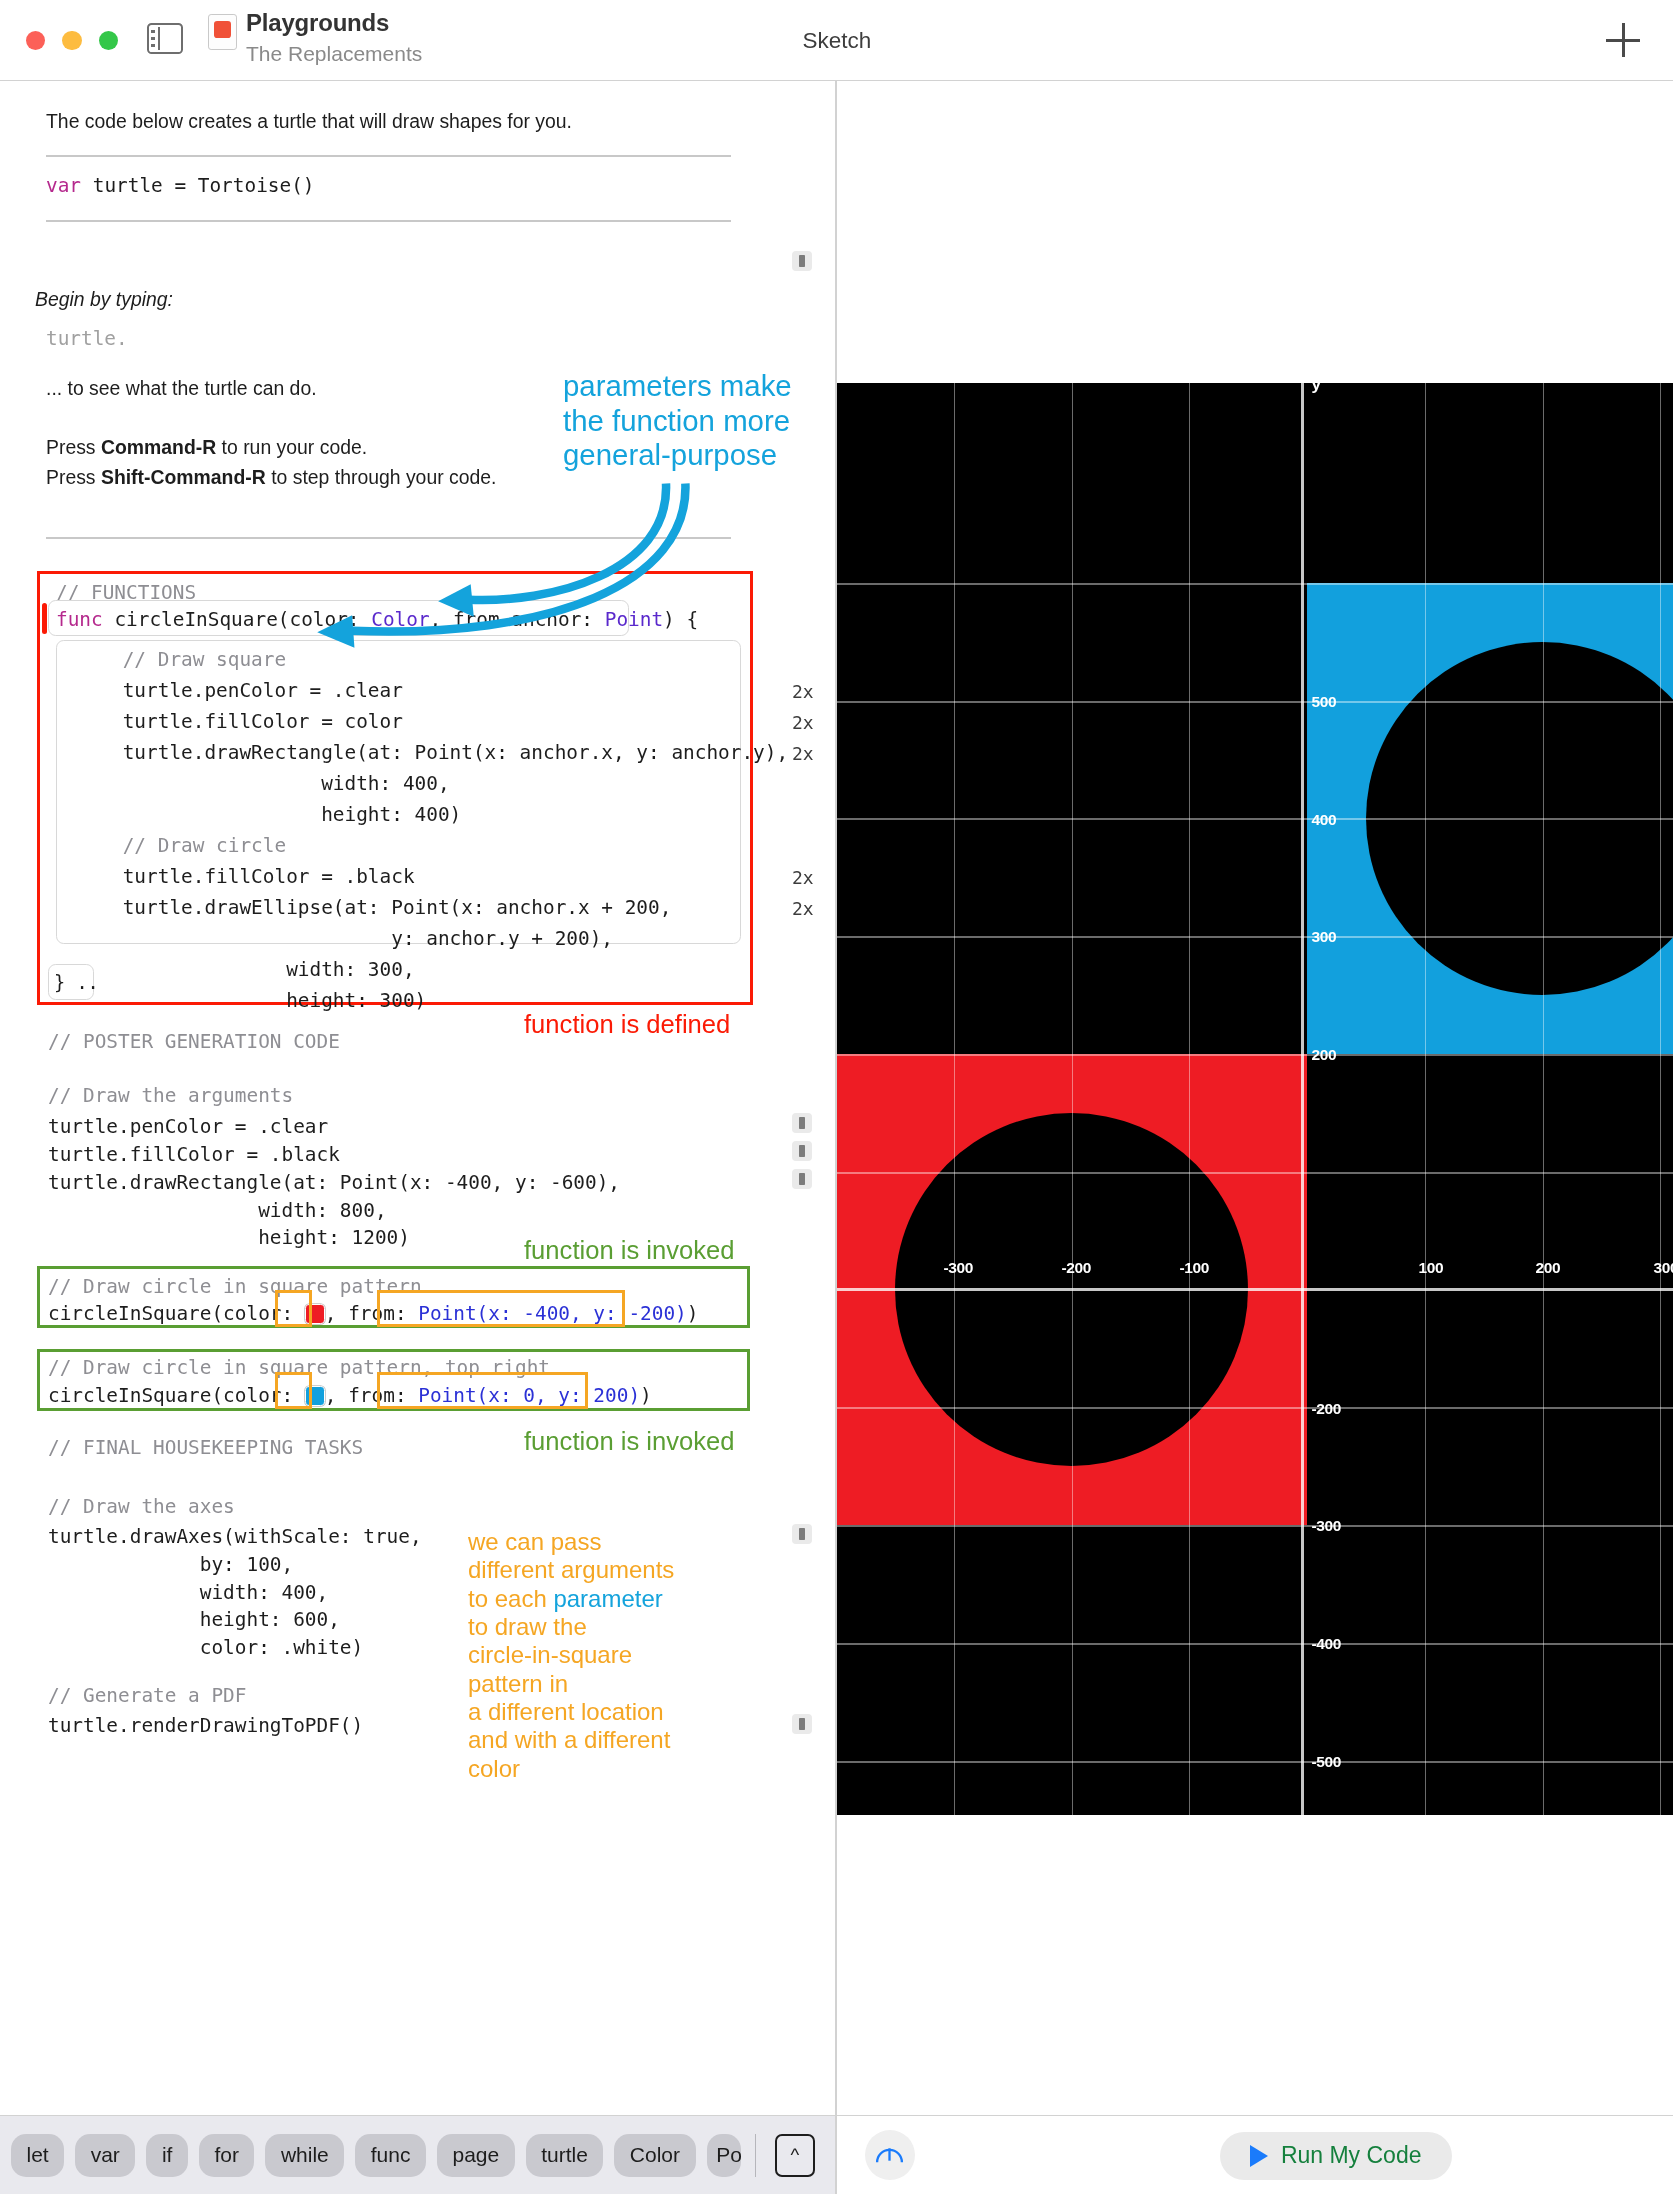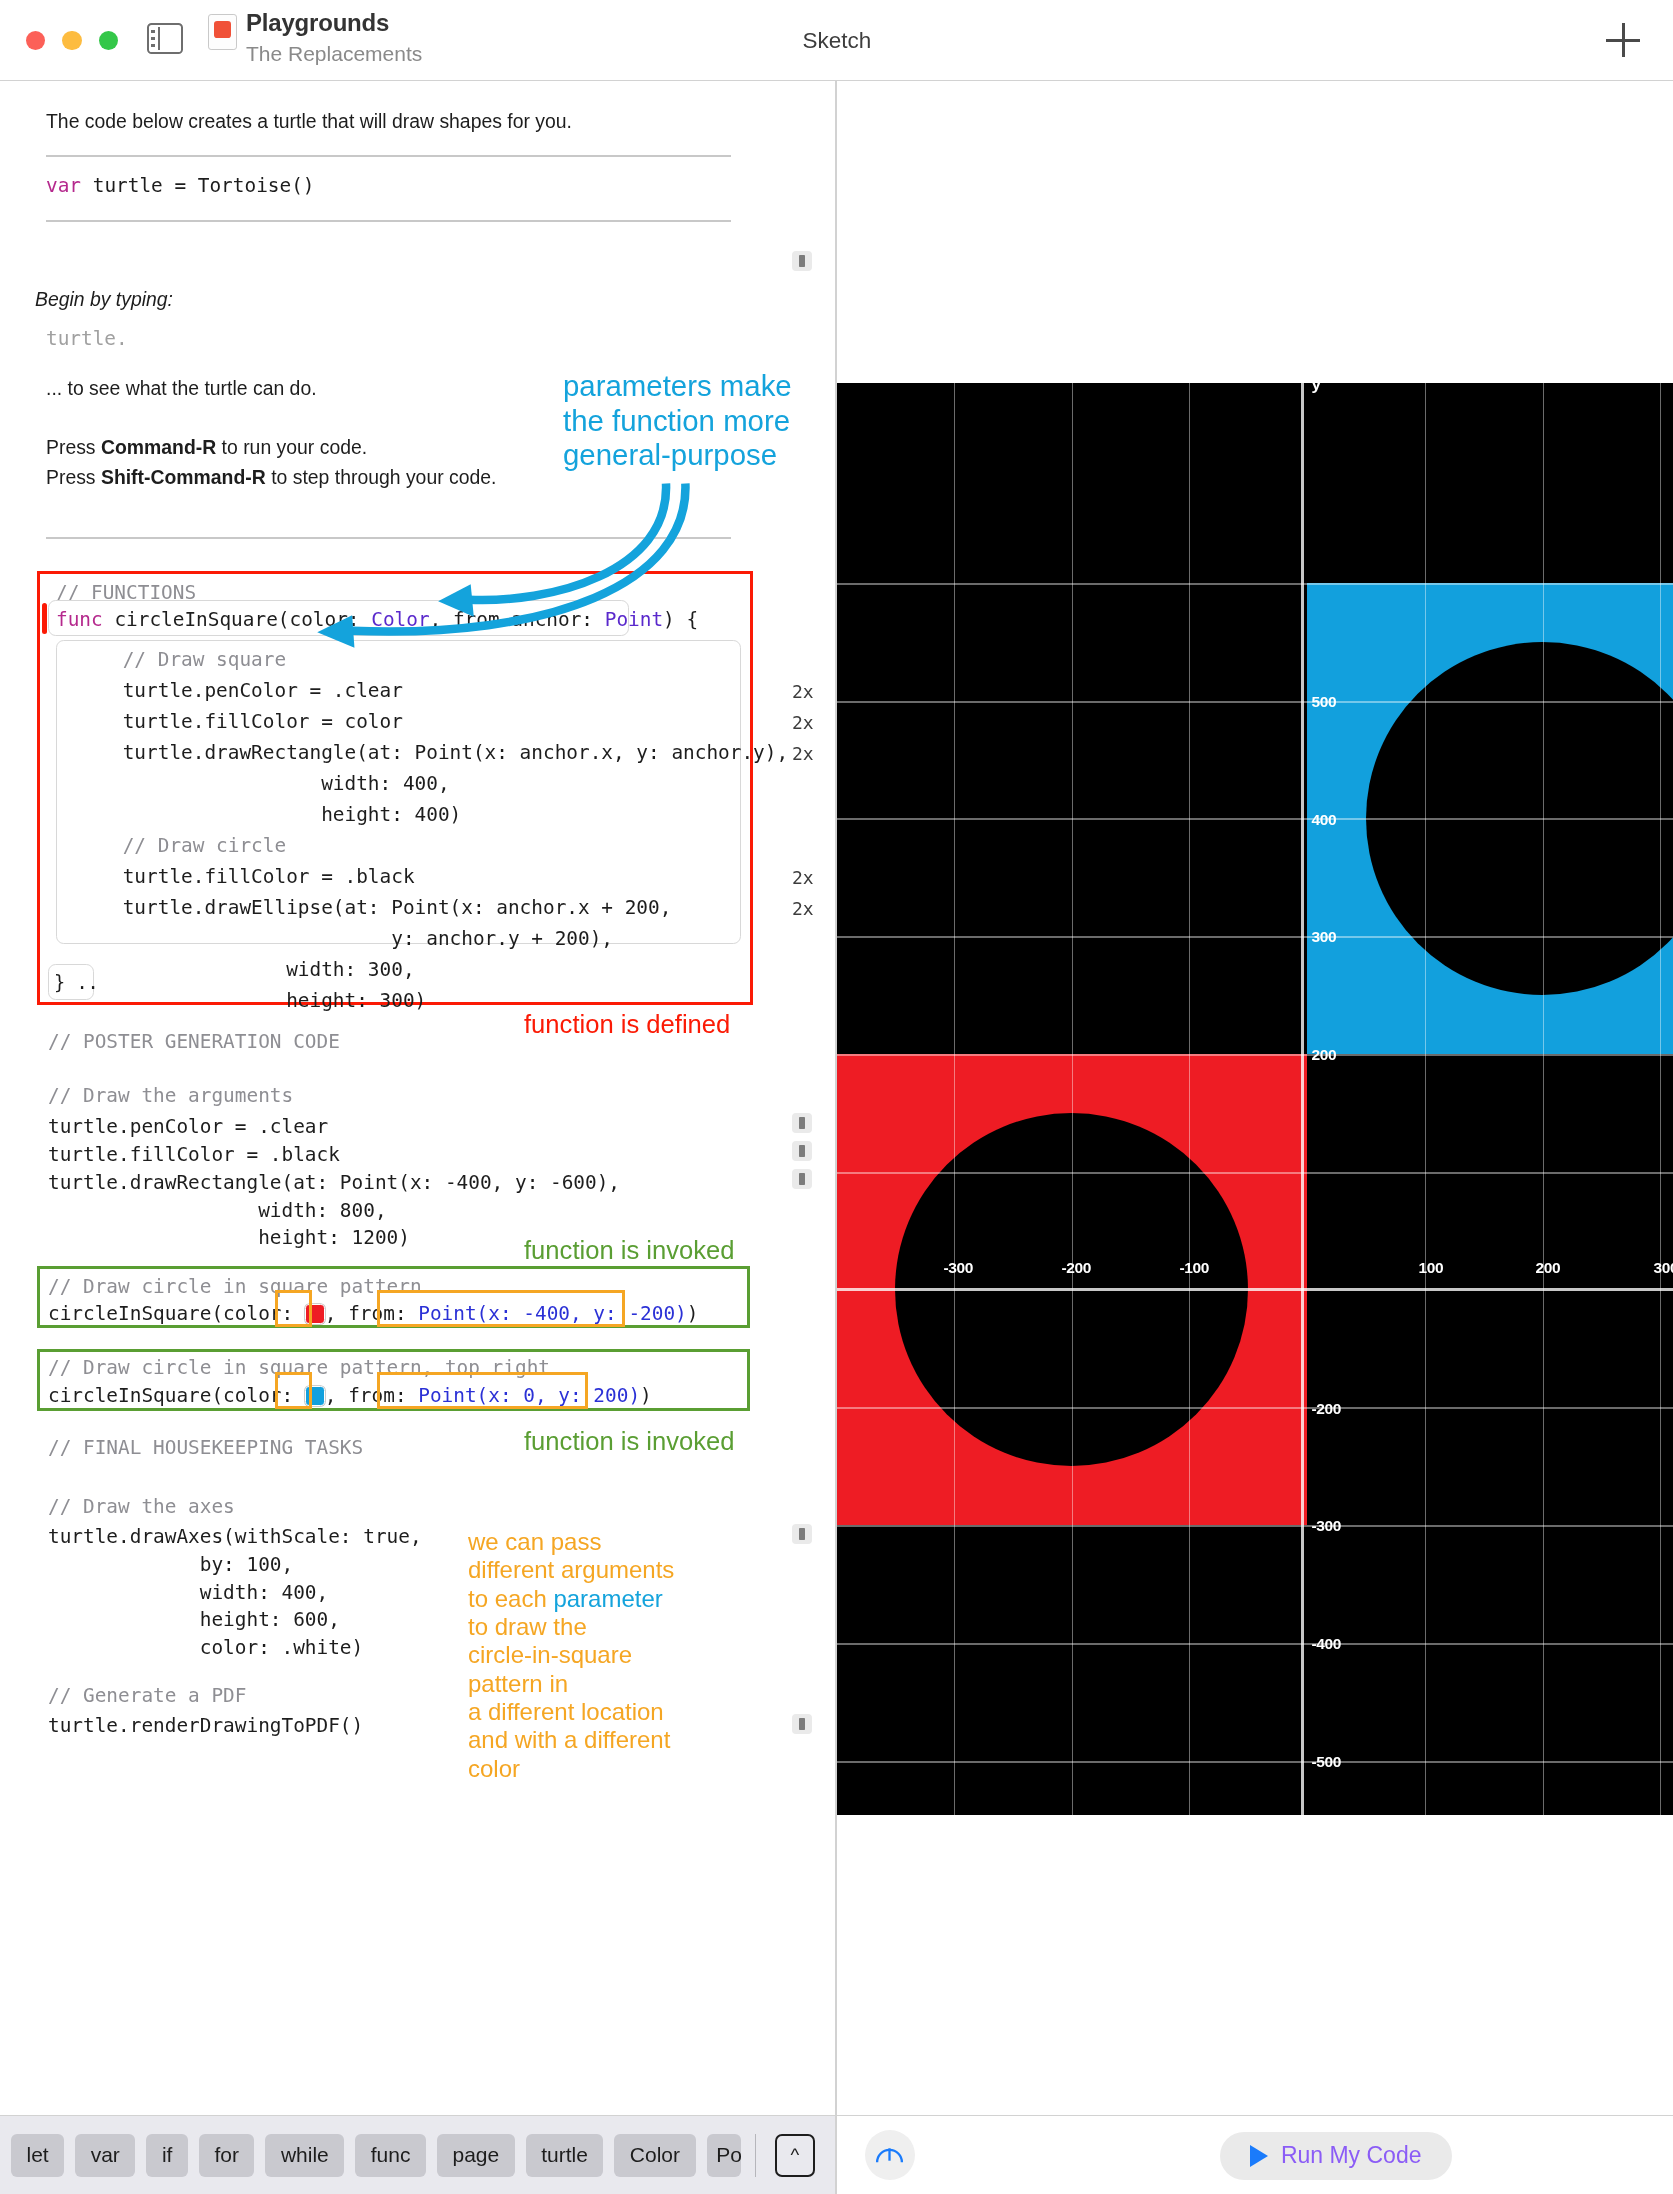--- a/index.html
+++ b/index.html
@@ -141,21 +141,21 @@
     position:absolute; color:#ffffff; font-size:17px; font-weight:bold;
   }
 
   
   .kbbar {
     position:absolute; left:0; top:2115px; width:835px; height:79px;
     background:#e9e9ee; border-top:0.8px solid #d2d2d2;
     display:flex; align-items:center; padding-left:11px; gap:11px;
   }
   .kbkey {
-    background:#c9c9cf; border-radius:6px; height:43px;
+    background:#c9c9cf; border-radius:15px; height:43px;
     display:flex; align-items:center; justify-content:center;
     padding:0 15.5px; font-size:21px; color:#1d1d1d; cursor:pointer;
     white-space:nowrap;
   }
   .kb-sep { width:1.5px; height:43px; background:#b6b6bb; margin-left:3.1px; }
   .kb-hide {
     width:40px; height:43px; border:2.3px solid #1d1d1d; border-radius:7px;
     display:flex; align-items:center; justify-content:center;
     font-size:18.6px; color:#1d1d1d; cursor:pointer; margin-left:7.7px;
   }
@@ -171,21 +171,21 @@
   .speed-btn svg { position:absolute; left:9.3px; top:9.3px; }
   .run-btn {
     position:absolute; left:383px; top:15.5px; width:232px; height:48px;
     background:#eaeaea; border-radius:24px; cursor:pointer;
     display:flex; align-items:center; justify-content:center; gap:12.4px;
   }
   .run-tri {
     width:0; height:0; border-left:18.6px solid #1a7bfb;
     border-top:11.6px solid transparent; border-bottom:11.6px solid transparent;
   }
-  .run-lbl { font-size:23px; color:#8b5cf6; }
+  .run-lbl { font-size:23px; color:#15803d; }
 </style>
 </head>
 <body>
 
 <div id="app">
 
   <div class="titlebar">
     <div class="traffic">
       <div class="tl red"></div>
       <div class="tl yellow"></div>

